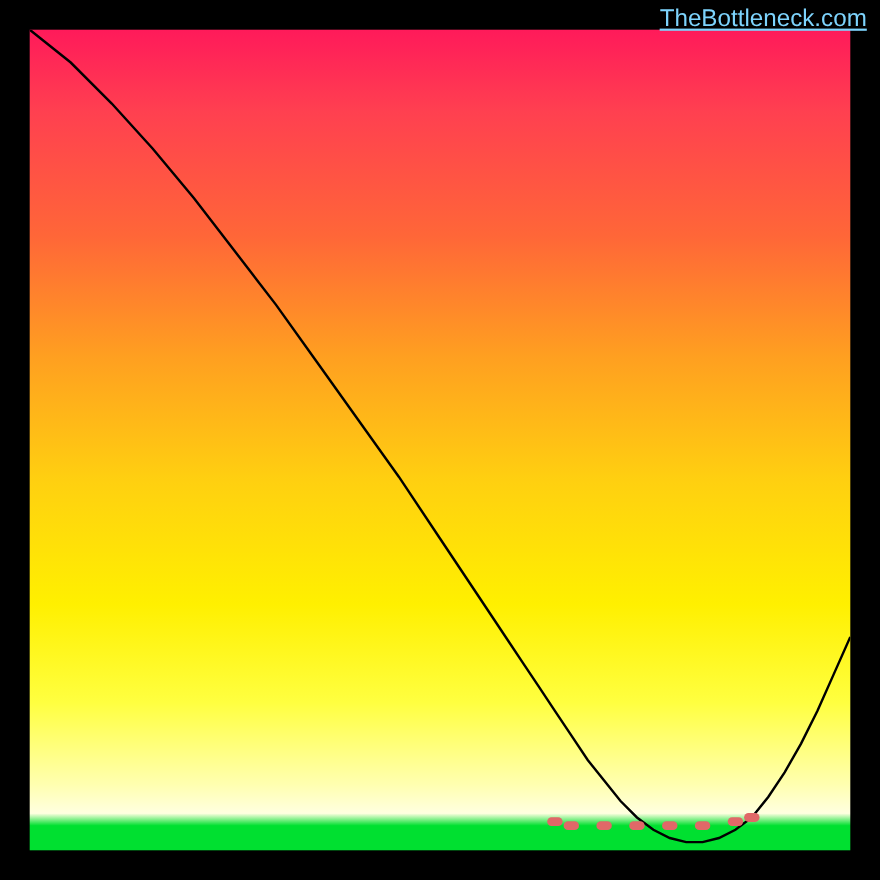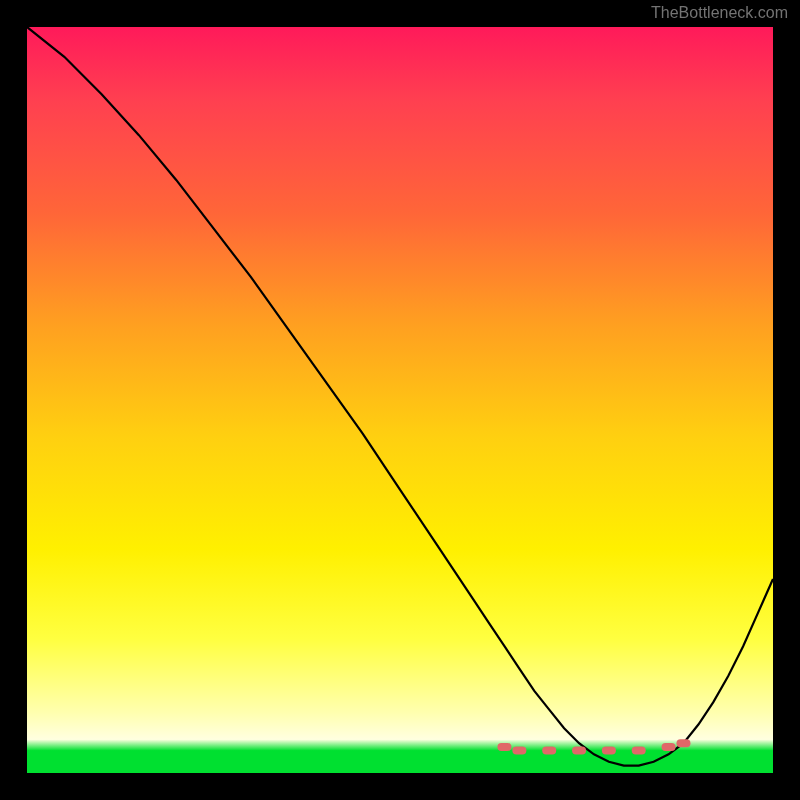--- a/index.html
+++ b/index.html
@@ -8,24 +8,25 @@
     height: 800px;
     background: #000;
     font-family: Arial, sans-serif;
     position: relative;
     overflow: hidden;
   }
   .watermark {
     position: absolute;
     top: 4px;
     right: 12px;
-    color: #737373;
-    font-size: 16px;
+    color: #7dd3fc;
+    font-size: 22px;
     font-weight: normal;
     z-index: 10;
+    text-decoration: underline;
   }
   .plot-area {
     position: absolute;
     left: 27px;
     top: 27px;
     width: 746px;
     height: 746px;
     background: linear-gradient(to bottom,
       #ff1a5a 0%,
       #ff4050 10%,

